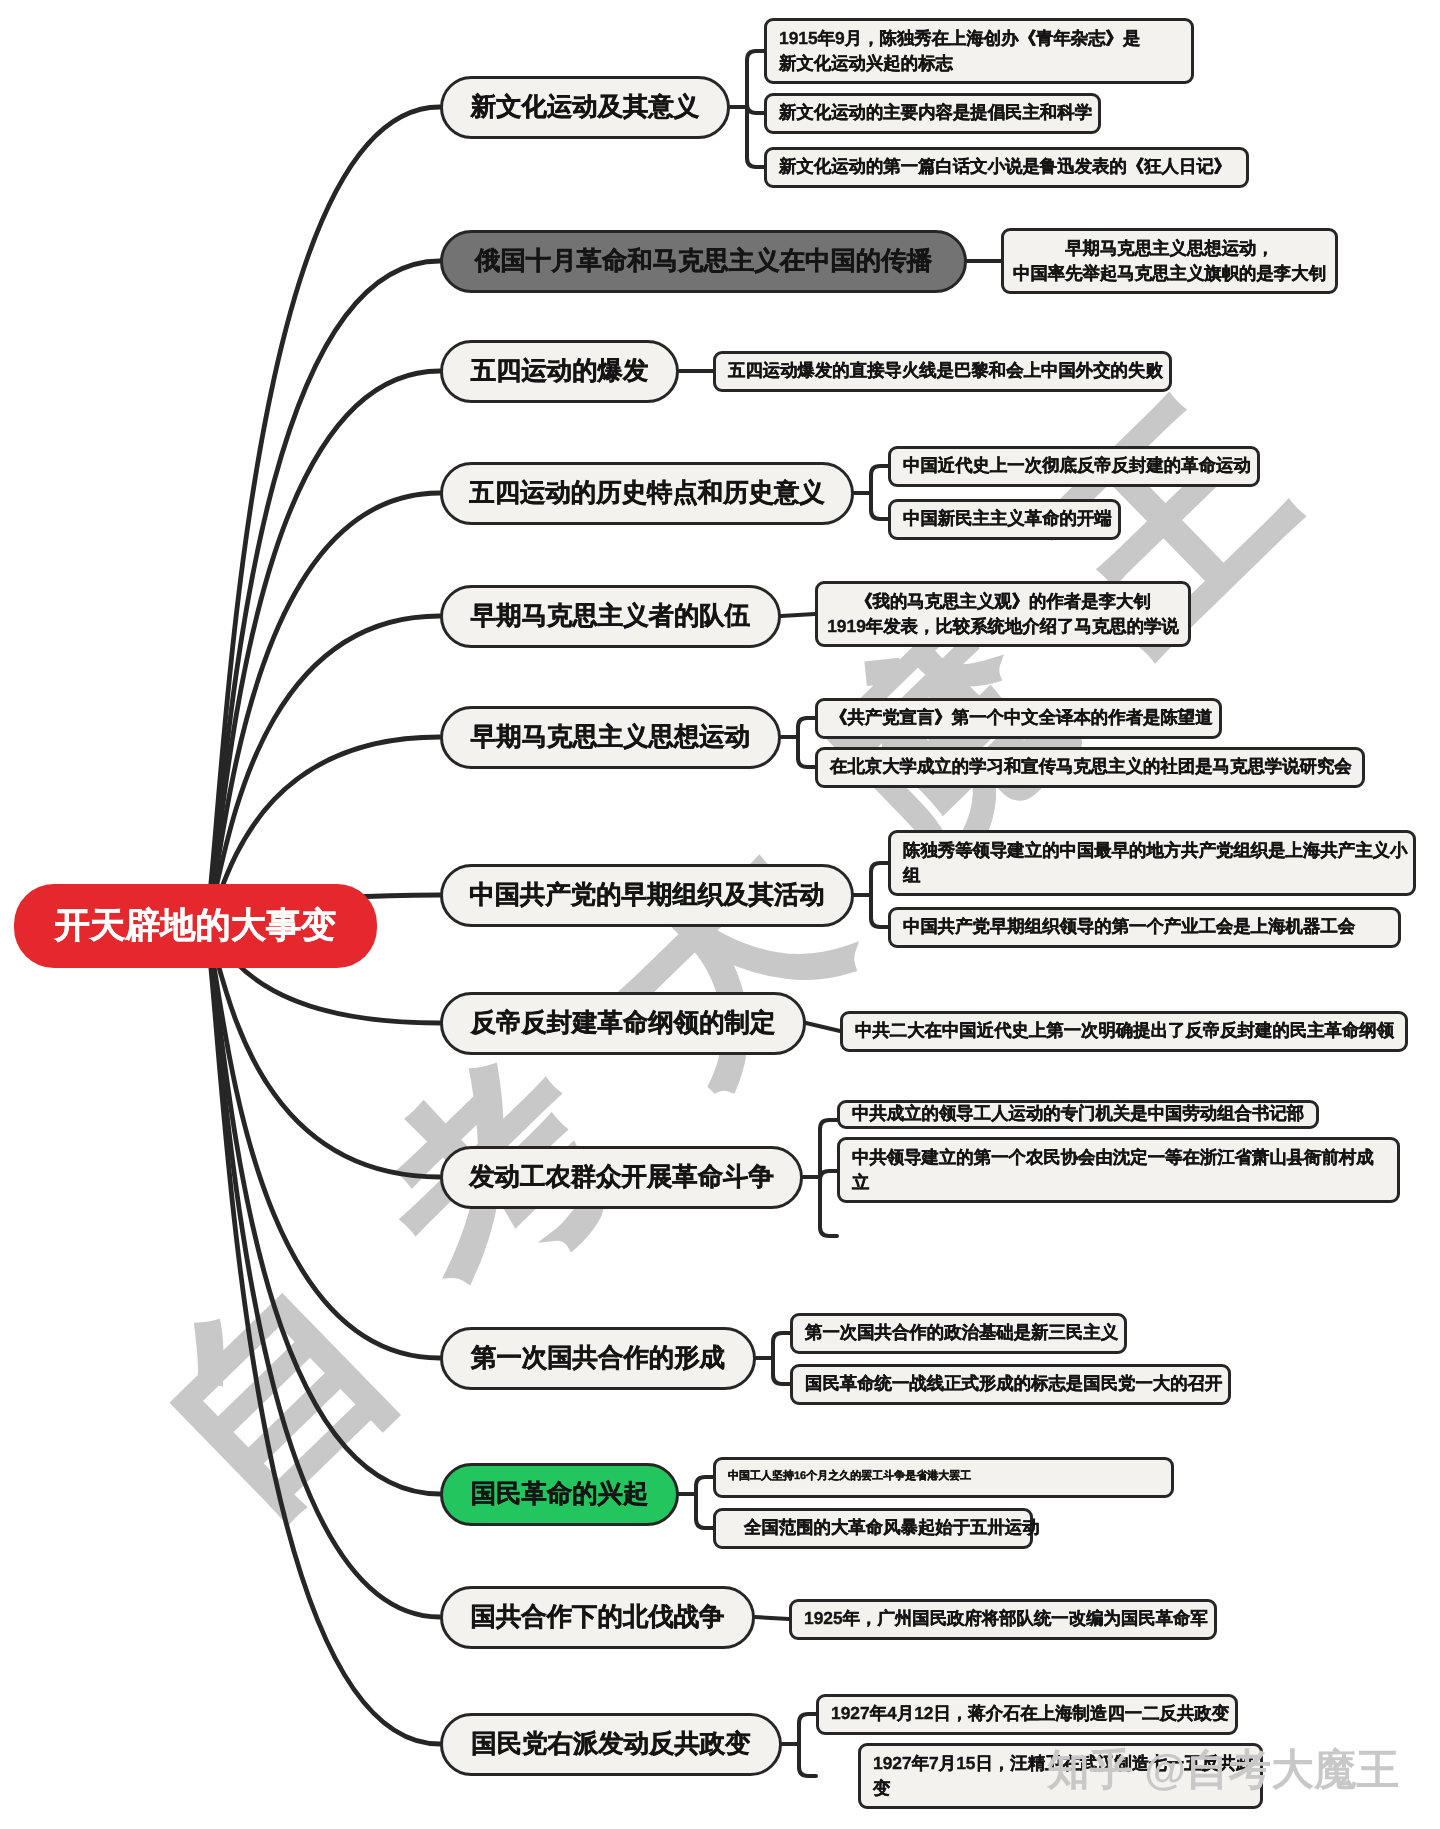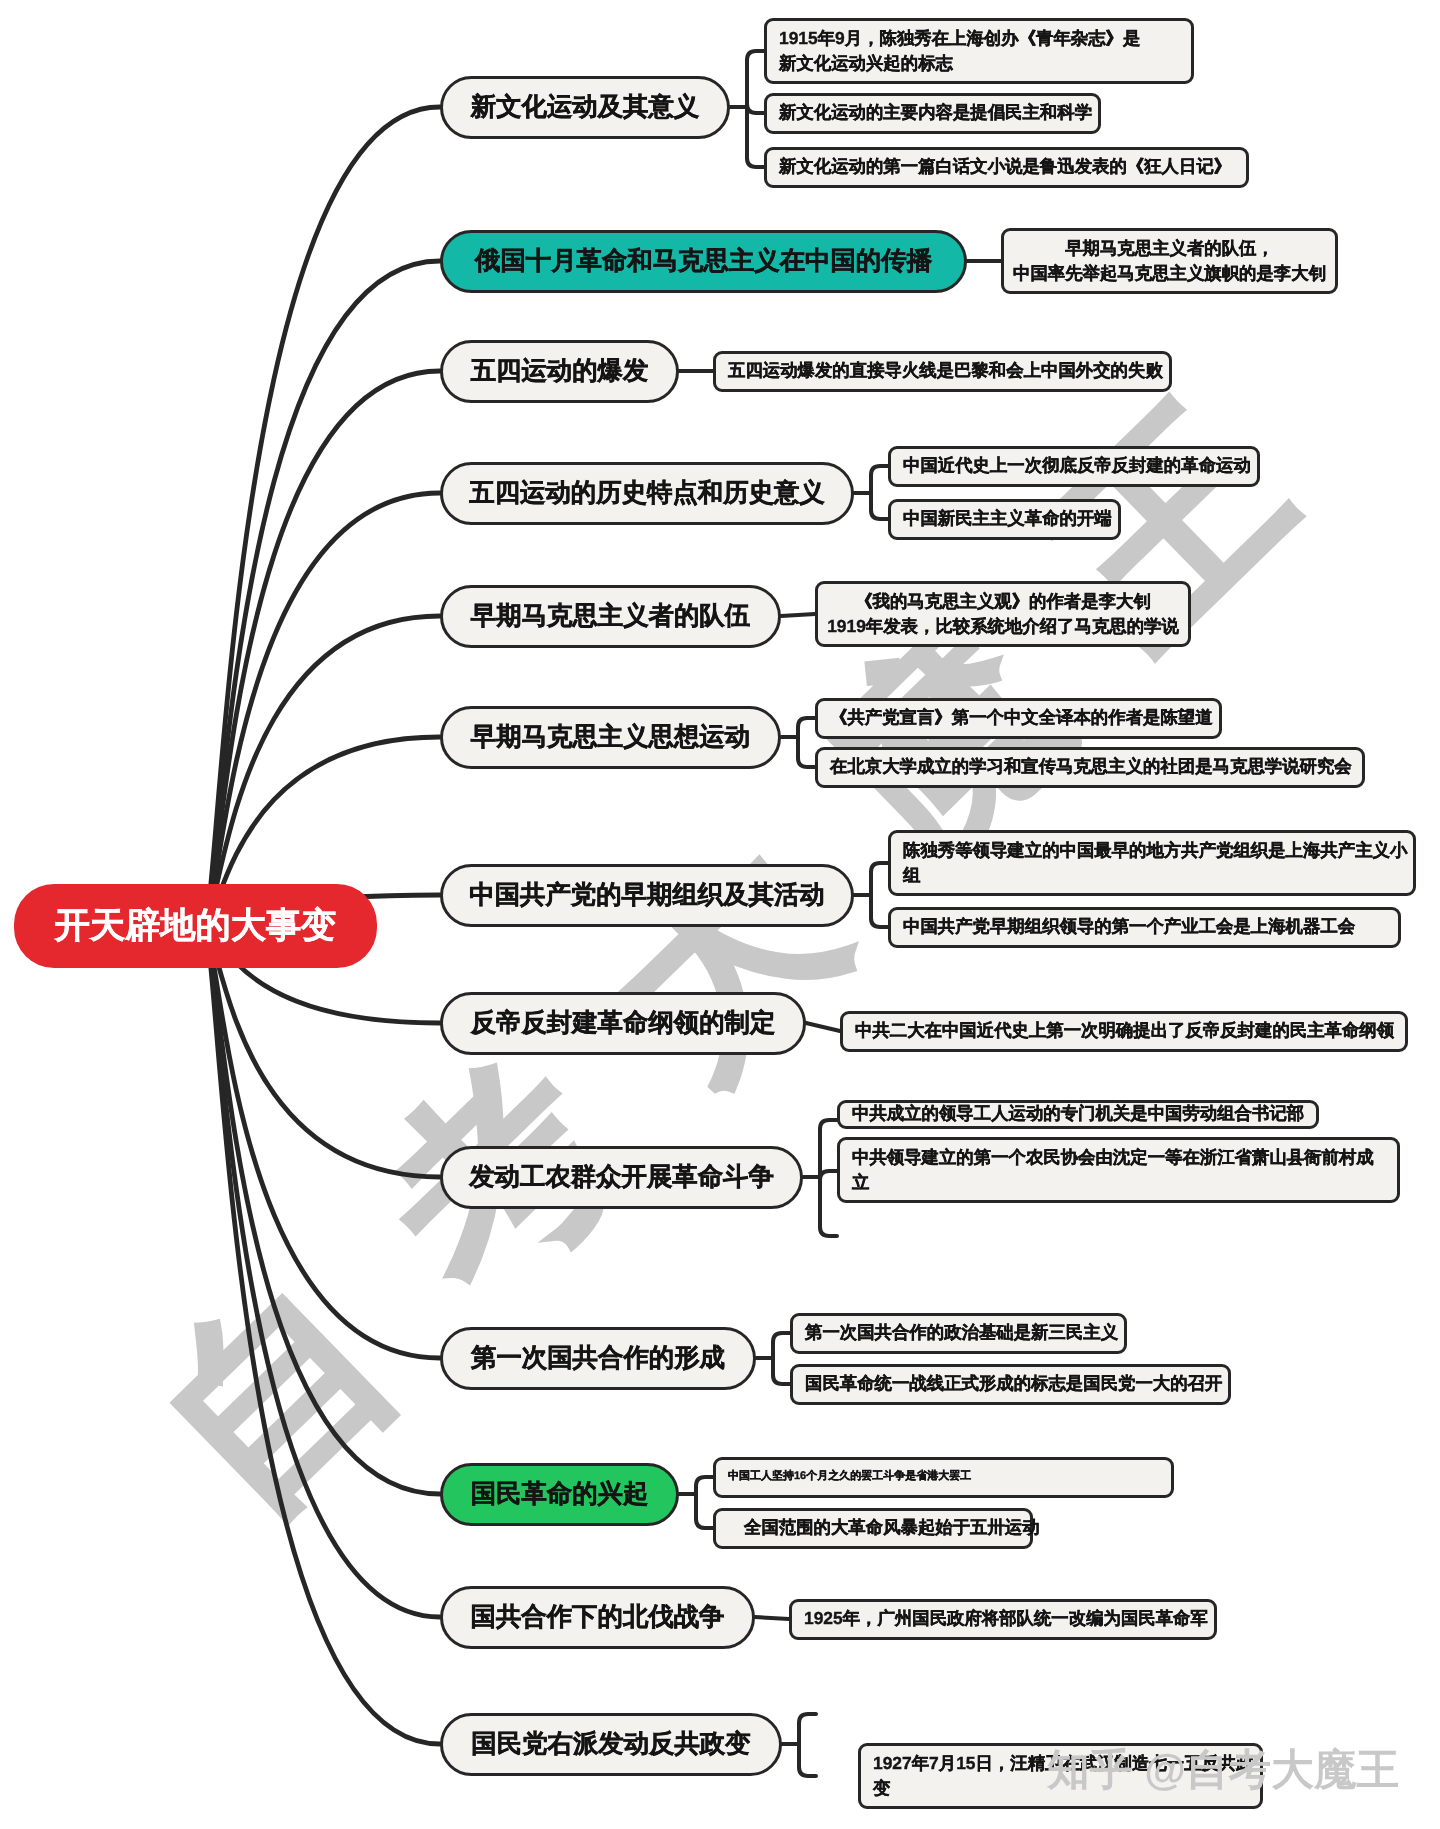--- a/index.html
+++ b/index.html
@@ -85,22 +85,22 @@
       <path d="M 799 1723 Q 799 1714 808 1714 L 816 1714" fill="none" stroke="#262626" stroke-width="4" stroke-linecap="round" stroke-linejoin="round"></path>
       <path d="M 799 1767 Q 799 1776 808 1776 L 816 1776" fill="none" stroke="#262626" stroke-width="4" stroke-linecap="round" stroke-linejoin="round"></path>
     </svg>
   <div id="nodes">
       <div class="node root" style="left: 14px; top: 884px; width: 363px; height: 84px; font-size: 35.2px; letter-spacing: 0px; text-indent: 0px; background: rgb(228, 40, 46); -webkit-text-stroke: 0.5px rgb(255, 255, 255); border-radius: 40px;">开天辟地的大事变</div>
       <div class="node branch" style="left: 440px; top: 75.5px; width: 290px; height: 63px; font-size: 25.4px; letter-spacing: 0px; border-color: rgb(38, 38, 38); text-indent: 0px; border-width: 3.4px; -webkit-text-stroke: 0.5px rgb(21, 21, 21); background: rgb(244, 242, 239); color: rgb(21, 21, 21); border-radius: 31.5px;">新文化运动及其意义</div>
       <div class="node leaf" style="left: 764px; top: 18px; width: 430px; height: 66px; font-size: 17.4px; letter-spacing: 0px; line-height: 25.5px; padding: 16px 12px; border-radius: 9px; border-color: rgb(38, 38, 38); -webkit-text-stroke: 0.38px rgb(21, 21, 21); border-width: 3px; background: rgb(244, 242, 239); color: rgb(21, 21, 21);">1915年9月，陈独秀在上海创办《青年杂志》是
 新文化运动兴起的标志</div>
       <div class="node leaf" style="left: 764px; top: 92.5px; width: 337px; height: 41px; font-size: 17.4px; letter-spacing: 0px; line-height: 25.5px; padding: 0px 12px; border-radius: 9px; border-color: rgb(38, 38, 38); -webkit-text-stroke: 0.38px rgb(21, 21, 21); border-width: 3px; background: rgb(244, 242, 239); color: rgb(21, 21, 21);">新文化运动的主要内容是提倡民主和科学</div>
       <div class="node leaf" style="left: 764px; top: 146.5px; width: 485px; height: 41px; font-size: 17.4px; letter-spacing: 0px; line-height: 25.5px; padding: 0px 12px; border-radius: 9px; border-color: rgb(38, 38, 38); -webkit-text-stroke: 0.38px rgb(21, 21, 21); border-width: 3px; background: rgb(244, 242, 239); color: rgb(21, 21, 21);">新文化运动的第一篇白话文小说是鲁迅发表的《狂人日记》</div>
-      <div class="node branch" style="left: 440px; top: 229.5px; width: 527px; height: 63px; font-size: 25.4px; letter-spacing: 0px; border-color: rgb(38, 38, 38); text-indent: 0px; border-width: 3.4px; -webkit-text-stroke: 0.5px rgb(21, 21, 21); background: #14b8a6; color: rgb(21, 21, 21); border-radius: 31.5px;">俄国十月革命和马克思主义在中国的传播</div>
-      <div class="node leaf center" style="left: 1001px; top: 228px; width: 337px; height: 66px; font-size: 17.4px; letter-spacing: 0px; line-height: 25.5px; padding: 0px 12px; border-radius: 9px; border-color: rgb(38, 38, 38); -webkit-text-stroke: 0.38px rgb(21, 21, 21); border-width: 3px; background: rgb(244, 242, 239); color: rgb(21, 21, 21);">早期马克思主义者的队伍，
+      <div class="node branch" style="left: 440px; top: 229.5px; width: 527px; height: 63px; font-size: 25.4px; letter-spacing: 0px; border-color: rgb(38, 38, 38); text-indent: 0px; border-width: 3.4px; -webkit-text-stroke: 0.5px rgb(21, 21, 21); background: #737373; color: rgb(21, 21, 21); border-radius: 31.5px;">俄国十月革命和马克思主义在中国的传播</div>
+      <div class="node leaf center" style="left: 1001px; top: 228px; width: 337px; height: 66px; font-size: 17.4px; letter-spacing: 0px; line-height: 25.5px; padding: 0px 12px; border-radius: 9px; border-color: rgb(38, 38, 38); -webkit-text-stroke: 0.38px rgb(21, 21, 21); border-width: 3px; background: rgb(244, 242, 239); color: rgb(21, 21, 21);">早期马克思主义思想运动，
 中国率先举起马克思主义旗帜的是李大钊</div>
       <div class="node branch" style="left: 440px; top: 339.5px; width: 239px; height: 63px; font-size: 25.4px; letter-spacing: 0px; border-color: rgb(38, 38, 38); text-indent: 0px; border-width: 3.4px; -webkit-text-stroke: 0.5px rgb(21, 21, 21); background: rgb(244, 242, 239); color: rgb(21, 21, 21); border-radius: 31.5px;">五四运动的爆发</div>
       <div class="node leaf" style="left: 713px; top: 350.5px; width: 459px; height: 41px; font-size: 17.4px; letter-spacing: 0px; line-height: 25.5px; padding: 0px 12px; border-radius: 9px; border-color: rgb(38, 38, 38); -webkit-text-stroke: 0.38px rgb(21, 21, 21); border-width: 3px; background: rgb(244, 242, 239); color: rgb(21, 21, 21);">五四运动爆发的直接导火线是巴黎和会上中国外交的失败</div>
       <div class="node branch" style="left: 440px; top: 461.5px; width: 414px; height: 63px; font-size: 25.4px; letter-spacing: 0px; border-color: rgb(38, 38, 38); text-indent: 0px; border-width: 3.4px; -webkit-text-stroke: 0.5px rgb(21, 21, 21); background: rgb(244, 242, 239); color: rgb(21, 21, 21); border-radius: 31.5px;">五四运动的历史特点和历史意义</div>
       <div class="node leaf" style="left: 888px; top: 445.5px; width: 372px; height: 41px; font-size: 17.4px; letter-spacing: 0px; line-height: 25.5px; padding: 0px 12px; border-radius: 9px; border-color: rgb(38, 38, 38); -webkit-text-stroke: 0.38px rgb(21, 21, 21); border-width: 3px; background: rgb(244, 242, 239); color: rgb(21, 21, 21);">中国近代史上一次彻底反帝反封建的革命运动</div>
       <div class="node leaf" style="left: 888px; top: 498.5px; width: 233px; height: 41px; font-size: 17.4px; letter-spacing: 0px; line-height: 25.5px; padding: 0px 12px; border-radius: 9px; border-color: rgb(38, 38, 38); -webkit-text-stroke: 0.38px rgb(21, 21, 21); border-width: 3px; background: rgb(244, 242, 239); color: rgb(21, 21, 21);">中国新民主主义革命的开端</div>
       <div class="node branch" style="left: 440px; top: 584.5px; width: 341px; height: 63px; font-size: 25.4px; letter-spacing: 0px; border-color: rgb(38, 38, 38); text-indent: 0px; border-width: 3.4px; -webkit-text-stroke: 0.5px rgb(21, 21, 21); background: rgb(244, 242, 239); color: rgb(21, 21, 21); border-radius: 31.5px;">早期马克思主义者的队伍</div>
       <div class="node leaf center" style="left: 815px; top: 581px; width: 376px; height: 66px; font-size: 17.4px; letter-spacing: 0px; line-height: 25.5px; padding: 0px 12px; border-radius: 9px; border-color: rgb(38, 38, 38); -webkit-text-stroke: 0.38px rgb(21, 21, 21); border-width: 3px; background: rgb(244, 242, 239); color: rgb(21, 21, 21);">《我的马克思主义观》的作者是李大钊
 1919年发表，比较系统地介绍了马克思的学说</div>
       <div class="node branch" style="left: 440px; top: 705.5px; width: 341px; height: 63px; font-size: 25.4px; letter-spacing: 0px; border-color: rgb(38, 38, 38); text-indent: 0px; border-width: 3.4px; -webkit-text-stroke: 0.5px rgb(21, 21, 21); background: rgb(244, 242, 239); color: rgb(21, 21, 21); border-radius: 31.5px;">早期马克思主义思想运动</div>
@@ -119,19 +119,20 @@
 立</div>
       <div class="node branch" style="left: 440px; top: 1326.5px; width: 316px; height: 63px; font-size: 25.4px; letter-spacing: 0px; border-color: rgb(38, 38, 38); text-indent: 0px; border-width: 3.4px; -webkit-text-stroke: 0.5px rgb(21, 21, 21); background: rgb(244, 242, 239); color: rgb(21, 21, 21); border-radius: 31.5px;">第一次国共合作的形成</div>
       <div class="node leaf" style="left: 790px; top: 1312.5px; width: 337px; height: 41px; font-size: 17.4px; letter-spacing: 0px; line-height: 25.5px; padding: 0px 12px; border-radius: 9px; border-color: rgb(38, 38, 38); -webkit-text-stroke: 0.38px rgb(21, 21, 21); border-width: 3px; background: rgb(244, 242, 239); color: rgb(21, 21, 21);">第一次国共合作的政治基础是新三民主义</div>
       <div class="node leaf" style="left: 790px; top: 1363.5px; width: 441px; height: 41px; font-size: 17.4px; letter-spacing: 0px; line-height: 25.5px; padding: 0px 12px; border-radius: 9px; border-color: rgb(38, 38, 38); -webkit-text-stroke: 0.38px rgb(21, 21, 21); border-width: 3px; background: rgb(244, 242, 239); color: rgb(21, 21, 21);">国民革命统一战线正式形成的标志是国民党一大的召开</div>
       <div class="node branch" style="left: 440px; top: 1462.5px; width: 239px; height: 63px; font-size: 25.4px; letter-spacing: 0px; border-color: rgb(38, 38, 38); text-indent: 0px; border-width: 3.4px; -webkit-text-stroke: 0.5px rgb(21, 21, 21); background: #22c55e; color: rgb(21, 21, 21); border-radius: 31.5px;">国民革命的兴起</div>
       <div class="node leaf" style="left: 713px; top: 1456.5px; width: 461px; height: 41px; font-size: 11px; letter-spacing: 0px; line-height: 25.5px; padding: 0px 12px; border-radius: 9px; border-color: rgb(38, 38, 38); -webkit-text-stroke: 0.38px rgb(21, 21, 21); border-width: 3px; background: rgb(244, 242, 239); color: rgb(21, 21, 21);">中国工人坚持16个月之久的罢工斗争是省港大罢工</div>
       <div class="node leaf" style="left: 713px; top: 1507.5px; width: 320px; height: 41px; font-size: 17.4px; letter-spacing: 0px; line-height: 25.5px; padding: 0px 28px; border-radius: 9px; border-color: rgb(38, 38, 38); -webkit-text-stroke: 0.38px rgb(21, 21, 21); border-width: 3px; background: rgb(244, 242, 239); color: rgb(21, 21, 21);">全国范围的大革命风暴起始于五卅运动</div>
       <div class="node branch" style="left: 440px; top: 1585.5px; width: 315px; height: 63px; font-size: 25.4px; letter-spacing: 0px; border-color: rgb(38, 38, 38); text-indent: 0px; border-width: 3.4px; -webkit-text-stroke: 0.5px rgb(21, 21, 21); background: rgb(244, 242, 239); color: rgb(21, 21, 21); border-radius: 31.5px;">国共合作下的北伐战争</div>
       <div class="node leaf" style="left: 789px; top: 1598.5px; width: 428px; height: 41px; font-size: 17.4px; letter-spacing: 0px; line-height: 25.5px; padding: 0px 12px; border-radius: 9px; border-color: rgb(38, 38, 38); -webkit-text-stroke: 0.38px rgb(21, 21, 21); border-width: 3px; background: rgb(244, 242, 239); color: rgb(21, 21, 21);">1925年，广州国民政府将部队统一改编为国民革命军</div>
       <div class="node branch" style="left: 440px; top: 1712.5px; width: 342px; height: 63px; font-size: 25.4px; letter-spacing: 0px; border-color: rgb(38, 38, 38); text-indent: 0px; border-width: 3.4px; -webkit-text-stroke: 0.5px rgb(21, 21, 21); background: rgb(244, 242, 239); color: rgb(21, 21, 21); border-radius: 31.5px;">国民党右派发动反共政变</div>
+      <div class="node leaf" style="left: 816px; top: 1693.5px; width: 422px; height: 41px; font-size: 17.4px; letter-spacing: 0px; line-height: 25.5px; padding: 0px 12px; border-radius: 9px; border-color: rgb(38, 38, 38); -webkit-text-stroke: 0.38px rgb(21, 21, 21); border-width: 3px; background: rgb(244, 242, 239); color: rgb(21, 21, 21);">1927年4月12日，蒋介石在上海制造四一二反共政变</div>
       <div class="node leaf" style="left: 816px; top: 1743px; width: 405px; height: 66px; font-size: 17.4px; letter-spacing: 0px; line-height: 25.5px; padding: 0px 12px; border-radius: 9px; border-color: rgb(38, 38, 38); -webkit-text-stroke: 0.38px rgb(21, 21, 21); border-width: 3px; background: rgb(244, 242, 239); color: rgb(21, 21, 21); margin-left: 42px;">1927年7月15日，汪精卫在武汉制造七一五反共政
 变</div>
     </div>
   <div id="wmtop">
       <div class="wm-corner" style="left: 1047px; top: 1749px; font-size: 42.7px; letter-spacing: 0px; color: rgb(200, 200, 200);">知乎 @自考大魔王</div>
     </div>
 </div>
 
 </body></html>

